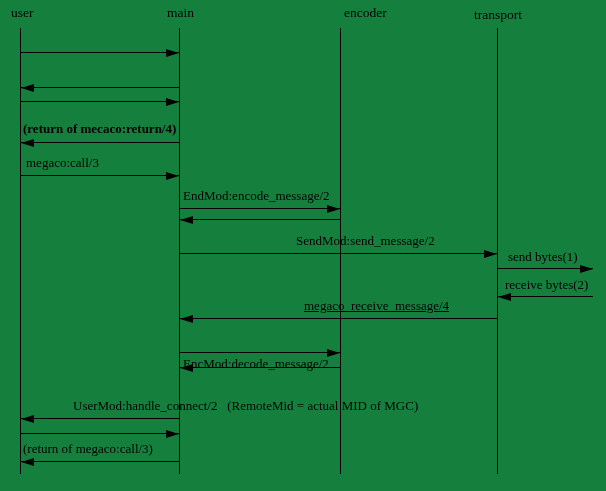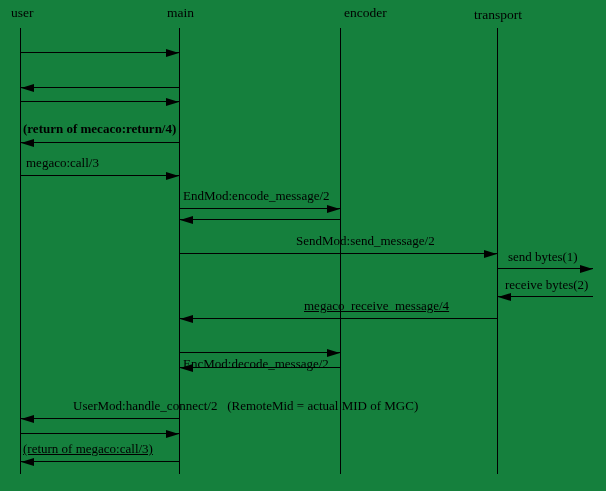--- a/index.html
+++ b/index.html
@@ -90,16 +90,16 @@
     <div class="msg-label" style="left: 183px; top: 333px; margin-top: 24px;">EncMod:decode_message/2</div>
     <div class="msg-line" style="left: 179px; top: 352px; width: 161px; background: rgb(0, 0, 0);"></div>
     <div class="arrowhead right" style="left: 327px; top: 349px; border-left-color: rgb(0, 0, 0);"></div>
     <div class="msg-line" style="left: 179px; top: 367px; width: 161px; background: rgb(0, 0, 0);"></div>
     <div class="arrowhead left" style="left: 180px; top: 364px; border-right-color: rgb(0, 0, 0);"></div>
     <div class="msg-label" style="left: 41px; top: 399px; margin-left: 32px;">UserMod:handle_connect/2   (RemoteMid = actual MID of MGC)</div>
     <div class="msg-line" style="left: 20px; top: 418px; width: 159px; background: rgb(0, 0, 0);"></div>
     <div class="arrowhead left" style="left: 21px; top: 415px; border-right-color: rgb(0, 0, 0);"></div>
     <div class="msg-line" style="left: 20px; top: 433px; width: 159px; background: rgb(0, 0, 0);"></div>
     <div class="arrowhead right" style="left: 166px; top: 430px; border-left-color: rgb(0, 0, 0);"></div>
-    <div class="msg-label" style="left: 23px; top: 442px; text-decoration: underline;">(return of megaco:call/3)</div>
+    <div class="msg-label" style="left: 23px; top: 442px;">(return of megaco:call/3)</div>
     <div class="msg-line" style="left: 20px; top: 461px; width: 159px; background: rgb(0, 0, 0);"></div>
     <div class="arrowhead left" style="left: 21px; top: 458px; border-right-color: rgb(0, 0, 0);"></div>
   </div>
 
 </body></html>

